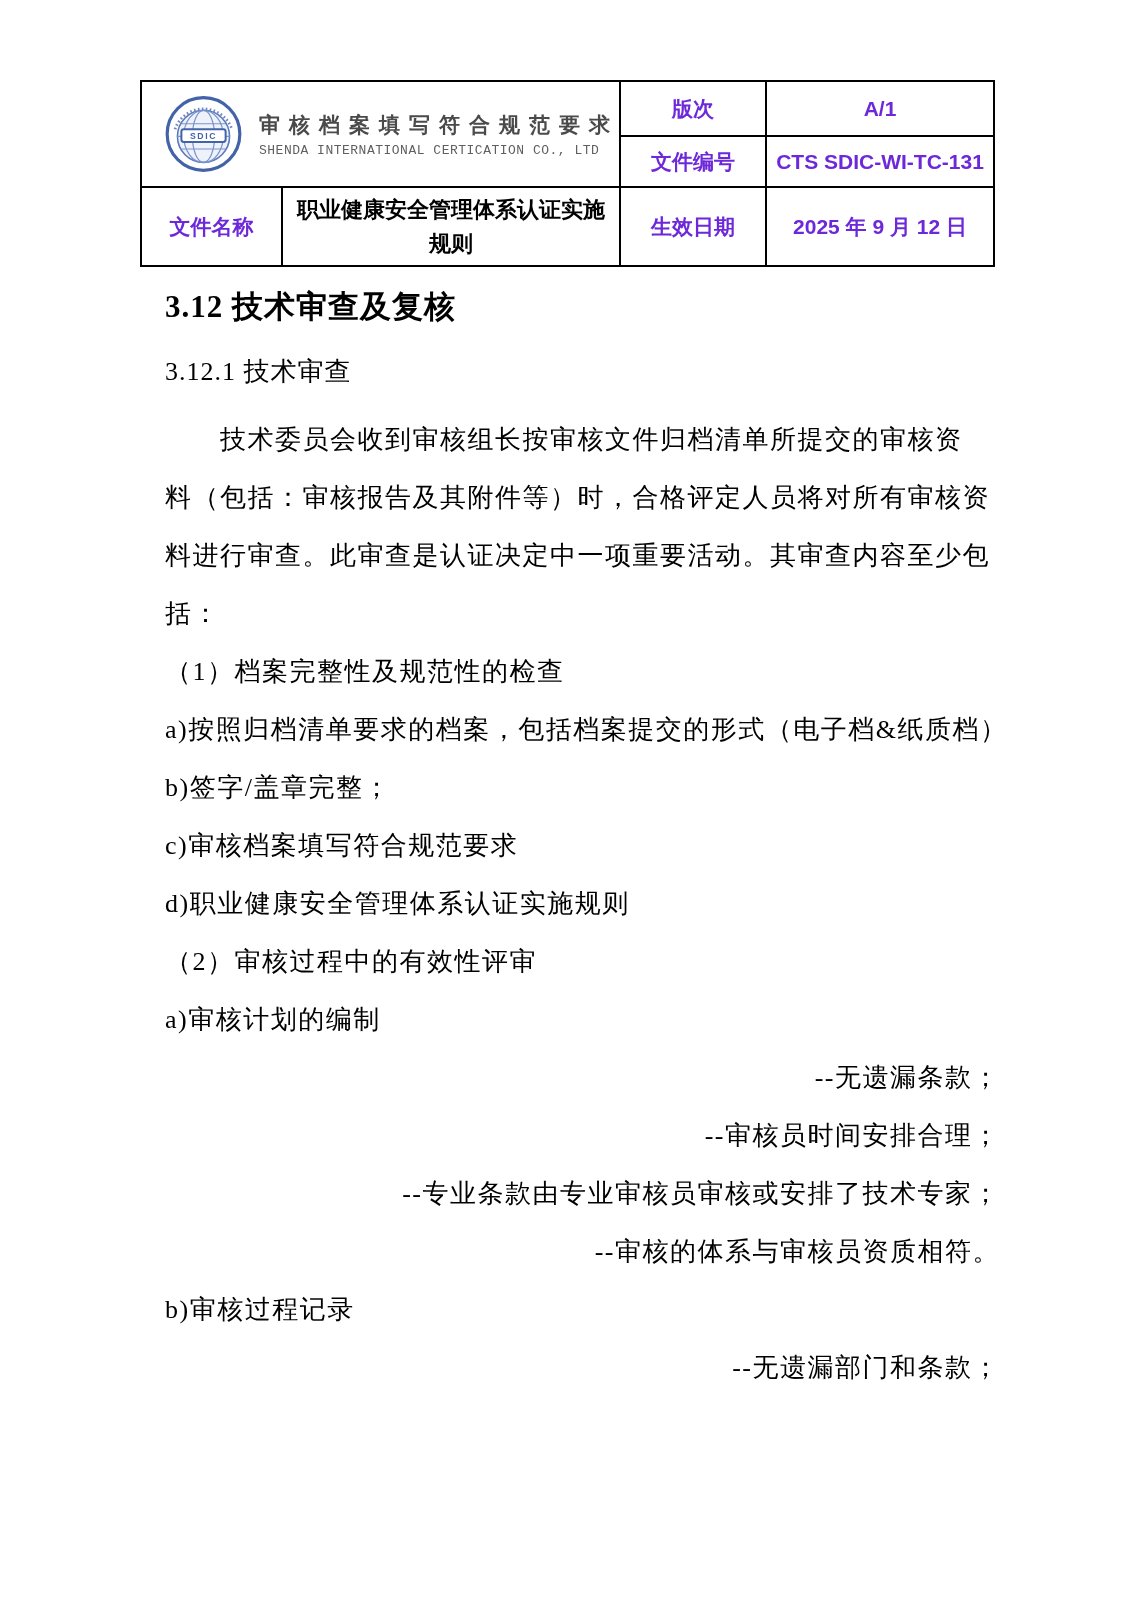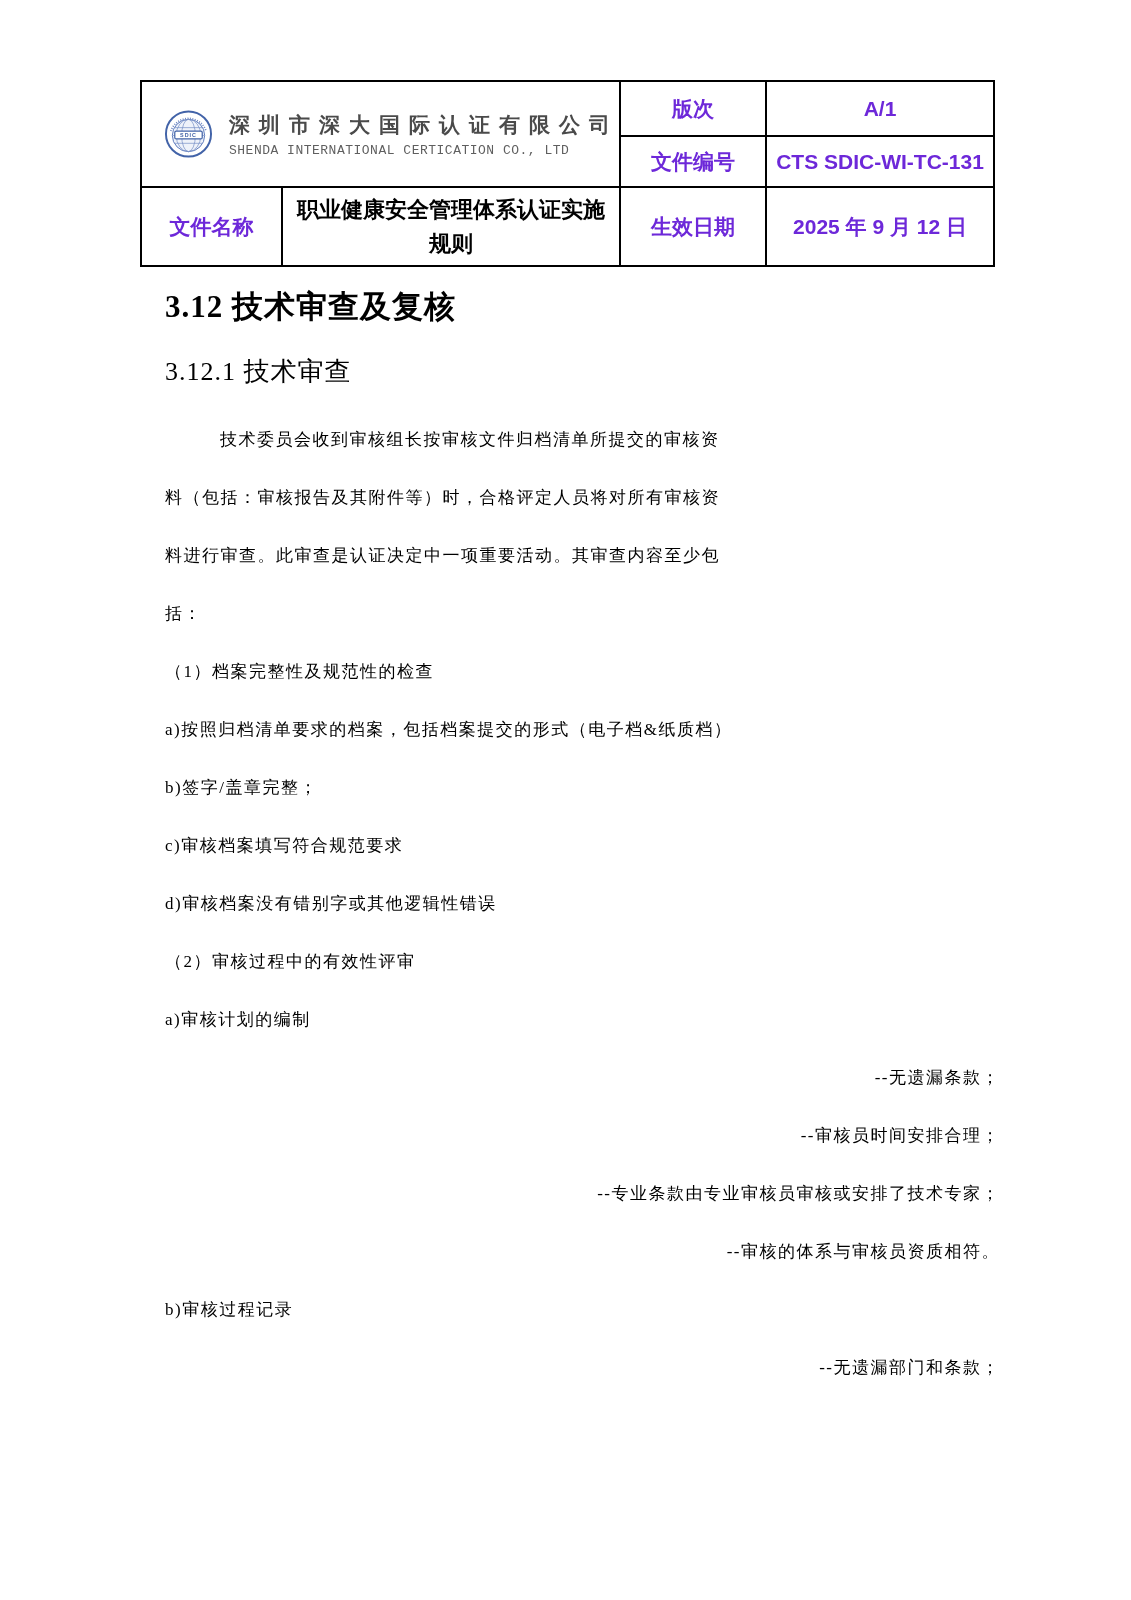--- a/index.html
+++ b/index.html
@@ -83,21 +83,21 @@
   }
   .section-subheading {
     margin-top: 14px;
     font-size: 26px;
     line-height: 58px;
     letter-spacing: 1px;
     white-space: nowrap;
   }
   .body-lines { margin-top: 10px; }
   .line {
-    font-size: 17px;
+    font-size: 26px;
     line-height: 58px;
     letter-spacing: 1.5px;
     white-space: nowrap;
   }
   .line.p-first { text-indent: 55px; }
   .line.dash  { padding-left: 65px; text-align: right; }
 </style>
 </head>
 <body>
 
@@ -120,21 +120,21 @@
             <ellipse cx="50" cy="53" rx="14" ry="33" fill="none" stroke="#7b93c9" stroke-width="1.5"></ellipse>
             <ellipse cx="50" cy="53" rx="25" ry="33" fill="none" stroke="#7b93c9" stroke-width="1.5"></ellipse>
             <line x1="17" y1="53" x2="83" y2="53" stroke="#7b93c9" stroke-width="1.5"></line>
             <line x1="22" y1="37" x2="78" y2="37" stroke="#7b93c9" stroke-width="1.5"></line>
             <line x1="22" y1="69" x2="78" y2="69" stroke="#7b93c9" stroke-width="1.5"></line>
             <path d="M 14 44 A 38 38 0 0 1 86 44" fill="none" stroke="#6e87c2" stroke-width="3.5" stroke-dasharray="2 3"></path>
             <rect x="22" y="44" width="56" height="16" rx="3" fill="#ffffff" stroke="#4263a8" stroke-width="2.5"></rect>
             <text x="50" y="56.5" text-anchor="middle" font-size="11" font-weight="bold" fill="#4263a8" letter-spacing="2" font-family="Liberation Sans, sans-serif">SDIC</text>
           </svg>
           <div class="company-names">
-            <span class="company-zh">深圳市深大国际认证有限公司</span>
+            <span class="company-zh">审核档案填写符合规范要求</span>
             <span class="company-en">SHENDA INTERNATIONAL CERTICATION CO., LTD</span>
           </div>
         </div>
       </td>
       <td class="hdr-label">版次</td>
       <td class="hdr-value">A/1</td>
     </tr>
     <tr class="r2">
       <td class="hdr-label">文件编号</td>
       <td class="hdr-value">CTS SDIC-WI-TC-131</td>
@@ -154,21 +154,21 @@
 
     <div class="body-lines">
       <div class="line p-first">技术委员会收到审核组长按审核文件归档清单所提交的审核资</div>
       <div class="line">料（包括：审核报告及其附件等）时，合格评定人员将对所有审核资</div>
       <div class="line">料进行审查。此审查是认证决定中一项重要活动。其审查内容至少包</div>
       <div class="line">括：</div>
       <div class="line">（1）档案完整性及规范性的检查</div>
       <div class="line">a)按照归档清单要求的档案，包括档案提交的形式（电子档&amp;纸质档）</div>
       <div class="line">b)签字/盖章完整；</div>
       <div class="line">c)审核档案填写符合规范要求</div>
-      <div class="line">d)审核档案没有错别字或其他逻辑性错误</div>
+      <div class="line">d)职业健康安全管理体系认证实施规则</div>
       <div class="line">（2）审核过程中的有效性评审</div>
       <div class="line">a)审核计划的编制</div>
       <div class="line dash">--无遗漏条款；</div>
       <div class="line dash">--审核员时间安排合理；</div>
       <div class="line dash">--专业条款由专业审核员审核或安排了技术专家；</div>
       <div class="line dash">--审核的体系与审核员资质相符。</div>
       <div class="line">b)审核过程记录</div>
       <div class="line dash">--无遗漏部门和条款；</div>
     </div>
   </div>

